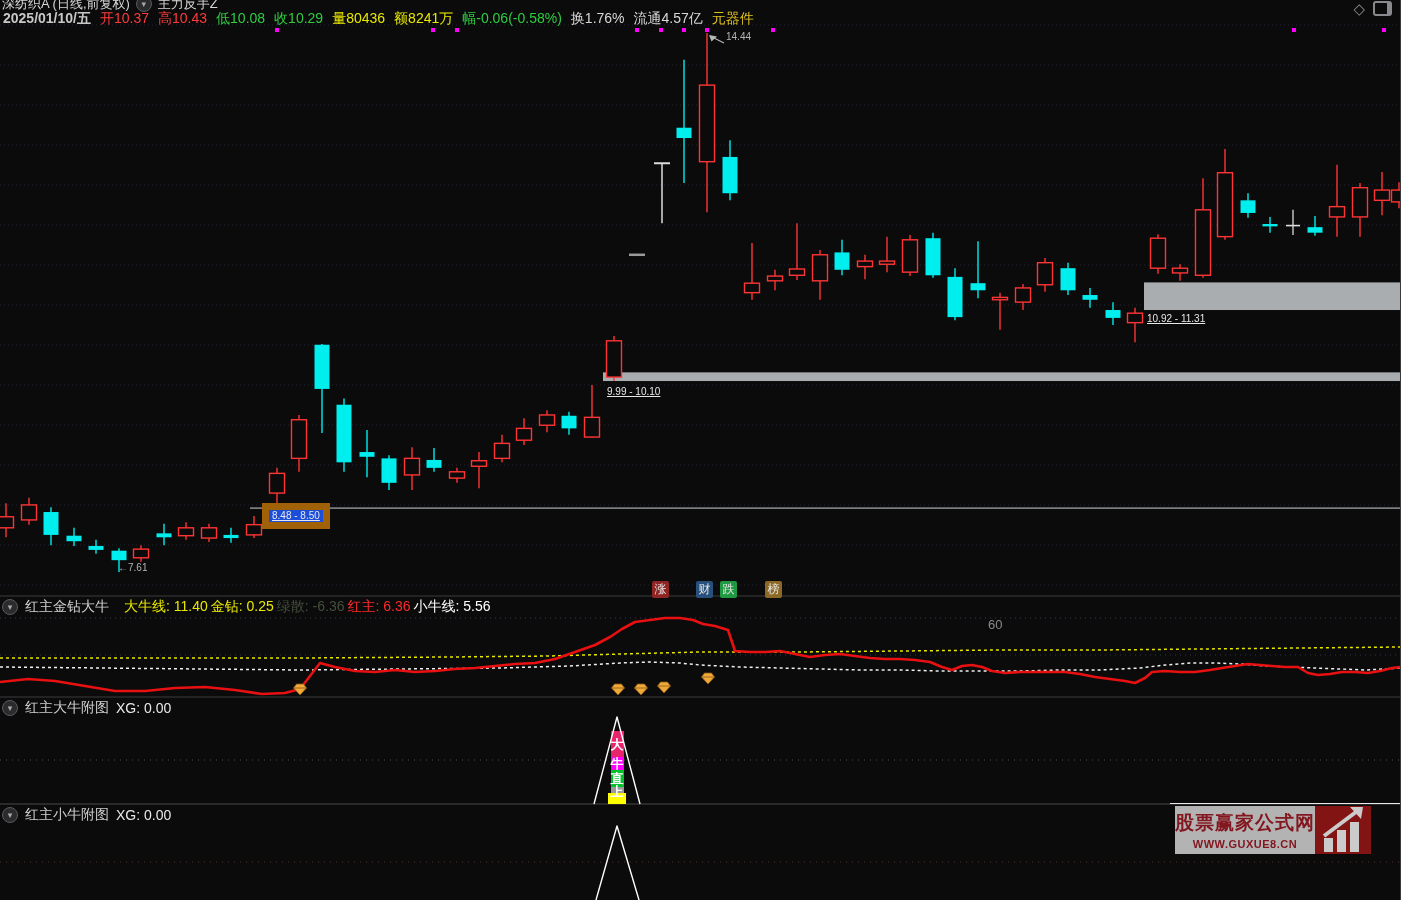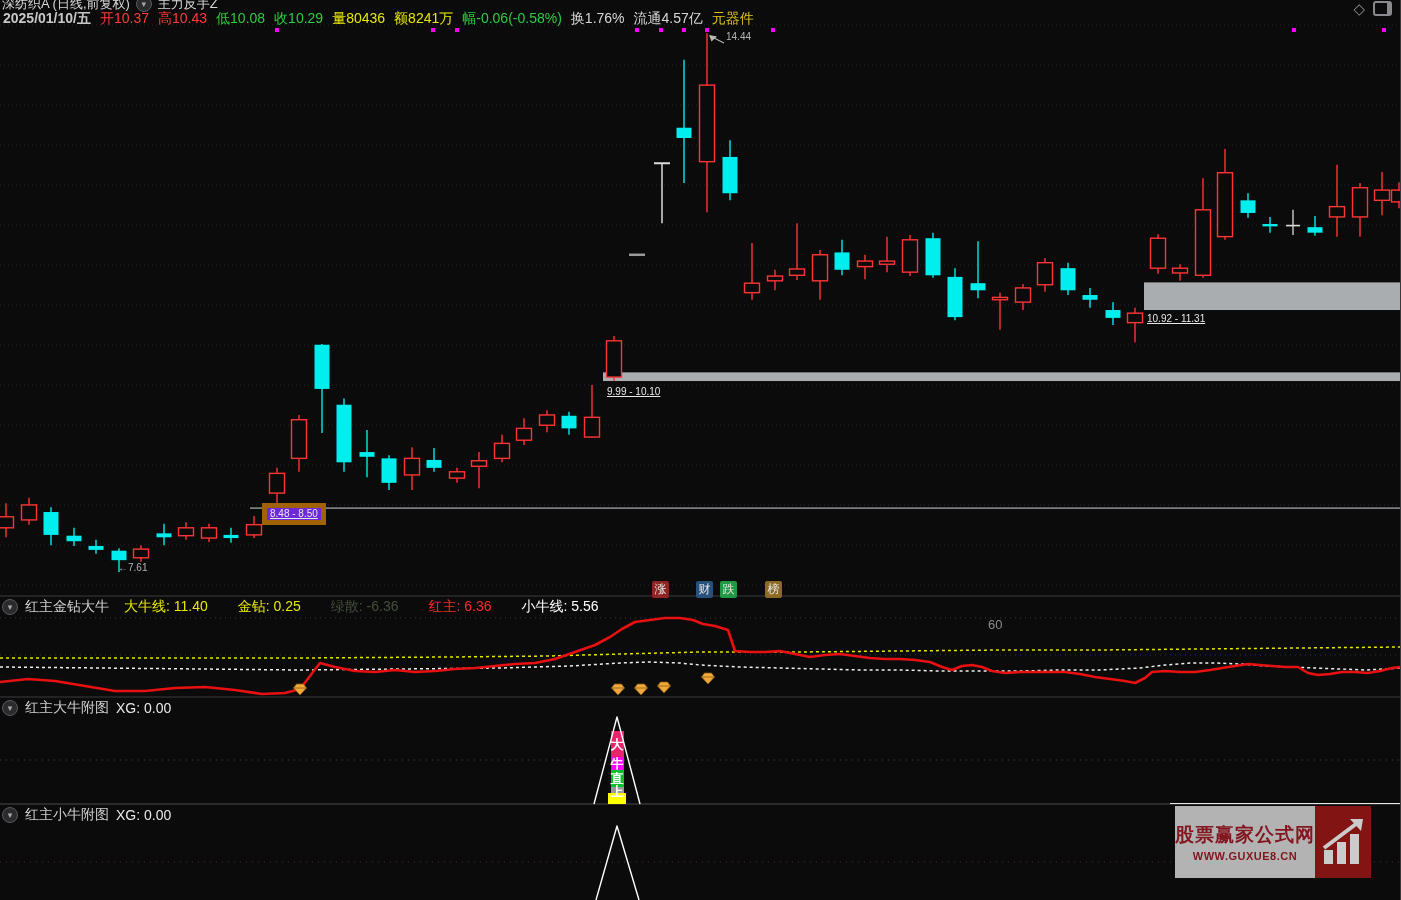--- a/index.html
+++ b/index.html
@@ -10,27 +10,27 @@
   .titlebar{top:-5px;left:2px;color:#d8d8d8;font-size:13px;display:flex;align-items:center;gap:6px;}
   .chev-circle{display:inline-flex;width:14px;height:14px;border-radius:50%;background:#2b2b2e;border:1px solid #5a5a5e;
        color:#a8a8a8;font-size:9px;line-height:12px;align-items:center;justify-content:center;}
   .win-icons{top:1px;right:8px;display:flex;gap:8px;align-items:center;}
   .diamond-glyph{color:#8a8a8e;font-size:15px;line-height:10px;}
   .layout-glyph{width:12px;height:11px;border:2px solid #8a8a8e;border-radius:3px;border-right-width:5px;}
   .quote-bar{top:10px;left:3px;font-size:14px;display:flex;gap:9px;color:#c8c8c8;}
   .quote-bar b{font-weight:bold;}
   .price-label{color:#b4b4b4;font-size:10px;}
   .gap-label{color:#e8e8e8;font-size:10px;text-decoration:underline;}
-  .gap-label.boxed{border:5px solid #a16207;padding:0 3px 1px 3px;background:#6d28d9;}
+  .gap-label.boxed{border:7px solid #a16207;padding:0 3px 1px 3px;background:#1d4ed8;}
   .level-60{color:#8a8a8a;font-size:13px;}
   .panel-header{left:2px;display:flex;align-items:center;gap:7px;font-size:14px;color:#d0d0d0;}
-  .panel-header .vals{display:flex;gap:30px;margin-left:8px;}
+  .panel-header .vals{display:flex;gap:3px;margin-left:8px;}
   .hot-btn{position:absolute;width:17px;height:17px;font-size:12px;color:#e6e6e6;display:flex;
        align-items:center;justify-content:center;border-radius:2px;}
-  .banner{left:1175px;top:806px;width:196px;height:72px;display:flex;opacity:.95;z-index:5;}
+  .banner{left:1175px;top:806px;width:196px;height:48px;display:flex;opacity:.95;z-index:5;}
   .banner-left{width:140px;background:#bdbdbd;display:flex;flex-direction:column;align-items:center;justify-content:center;}
   .banner-name{font-size:19px;font-weight:bold;letter-spacing:1px;}
   .banner-url{font-size:11px;font-weight:bold;letter-spacing:.5px;margin-top:2px;}
   .banner-logo{width:56px;display:flex;align-items:center;justify-content:center;}
   .wm-topline{left:1170px;top:803px;width:231px;height:1px;background:#e8e8e8;z-index:6;}
 </style>
 </head>
 <body>
 
 <div id="app">

